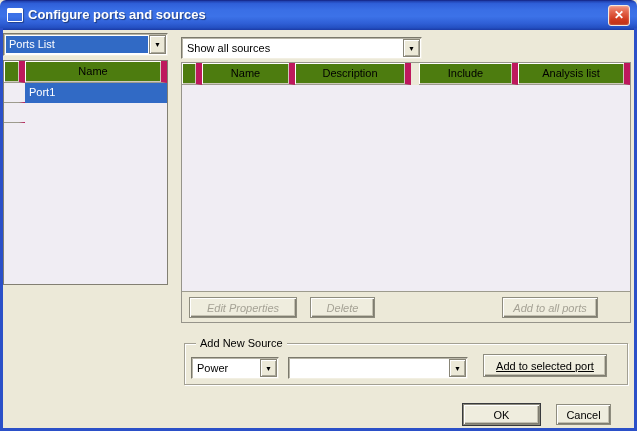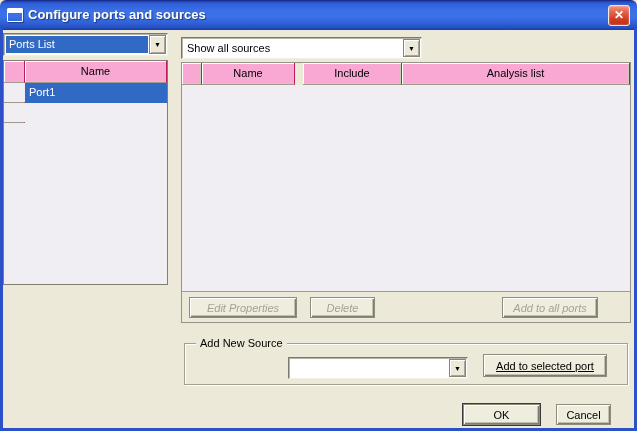--- a/index.html
+++ b/index.html
@@ -74,22 +74,22 @@
   .btn.disabled { color:#a5a295;font-style:italic; }
   .btn.default { outline:1px solid #383a3d; outline-offset:0px; }
 
   
   .tbl {
     position:absolute; background:#f0edf3;
     border:1px solid #827f72;
   }
   .hdr-row { display:flex; height:22px; }
   .hdr-cell, .rowhead {
-    background:#f9a8d4;
-    border-right:1px solid #be185d; border-bottom:1px solid #9d9b8d;
+    background:#4d7c0f;
+    border-right:6px solid #be185d; border-bottom:1px solid #9d9b8d;
     box-shadow:inset 1px 1px 0 #fff, inset -1px -1px 0 #cdcaba;
     text-align:center; line-height:21px;
     overflow:hidden; white-space:nowrap;
   }
   .data-row { display:flex; height:20px;align-items:flex-end; }
   .rowhead { flex:0 0 21px; }
   .cell {
     flex:1; background:#fbfafc; line-height:19px; padding-left:4px;
     border-bottom:1px solid #eee9ee; white-space:nowrap; overflow:hidden;
   }
@@ -146,33 +146,38 @@
 
 <div class="combo" style="left:181px; top:37px; width:241px; height:22px;">
   <div class="val">Show all sources</div>
   <div class="drop">▼</div>
 </div>
 
 <div class="right-frame">
   <div class="hdr-row">
     <div class="hdr-cell" style="flex:0 0 20px;"></div>
     <div class="hdr-cell" style="flex:0 0 93px;">Name</div>
+    <div class="hdr-cell" style="flex:0 0 116px;">Description</div>
     <div class="hdr-cell" style="flex:0 0 99px;margin-left:8px;">Include</div>
     <div class="hdr-cell" style="flex:1;">Analysis list</div>
   </div>
   <div class="right-table-body"></div>
 
   <div class="btn disabled" style="left:7px; top:234px; width:108px; height:21px;">Edit Properties</div>
   <div class="btn disabled" style="left:128px; top:234px; width:65px; height:21px;">Delete</div>
   <div class="btn disabled" style="left:320px; top:234px; width:96px; height:21px;">Add to all ports</div>
 </div>
 
 <div class="groupbox">
   <div class="gb-label">Add New Source</div>
 
+  <div class="combo" style="left:6px; top:13px; width:88px; height:22px;">
+    <div class="val">Power</div>
+    <div class="drop">▼</div>
+  </div>
 
   <div class="combo" style="left:103px; top:13px; width:180px; height:22px;">
     <div class="drop">▼</div>
   </div>
 
   <div class="btn" style="left:298px; top:10px; width:124px; height:23px;text-decoration:underline;">Add to selected port</div>
 </div>
 
 <div class="btn default" style="left:463px; top:404px; width:77px; height:21px;">OK</div>
 <div class="btn" style="left:556px; top:404px; width:55px; height:21px;">Cancel</div>

